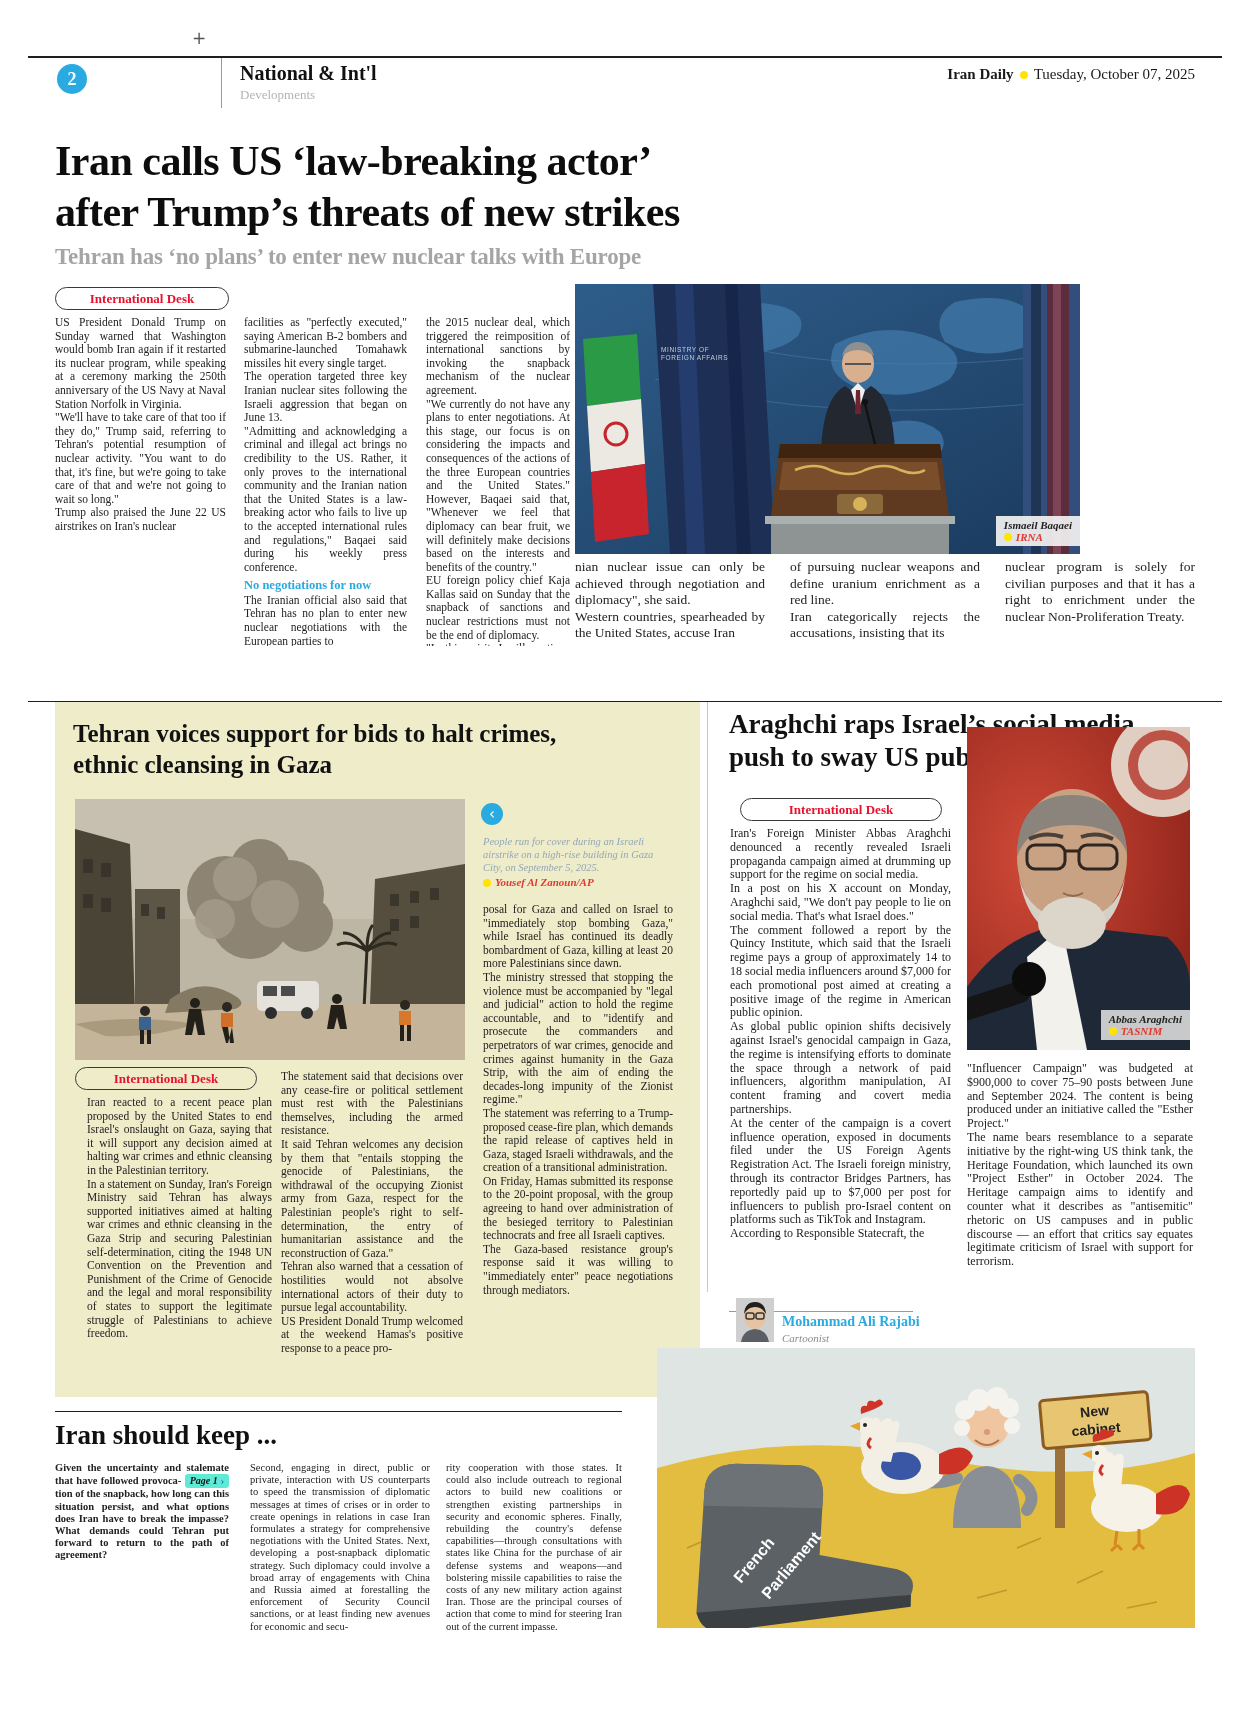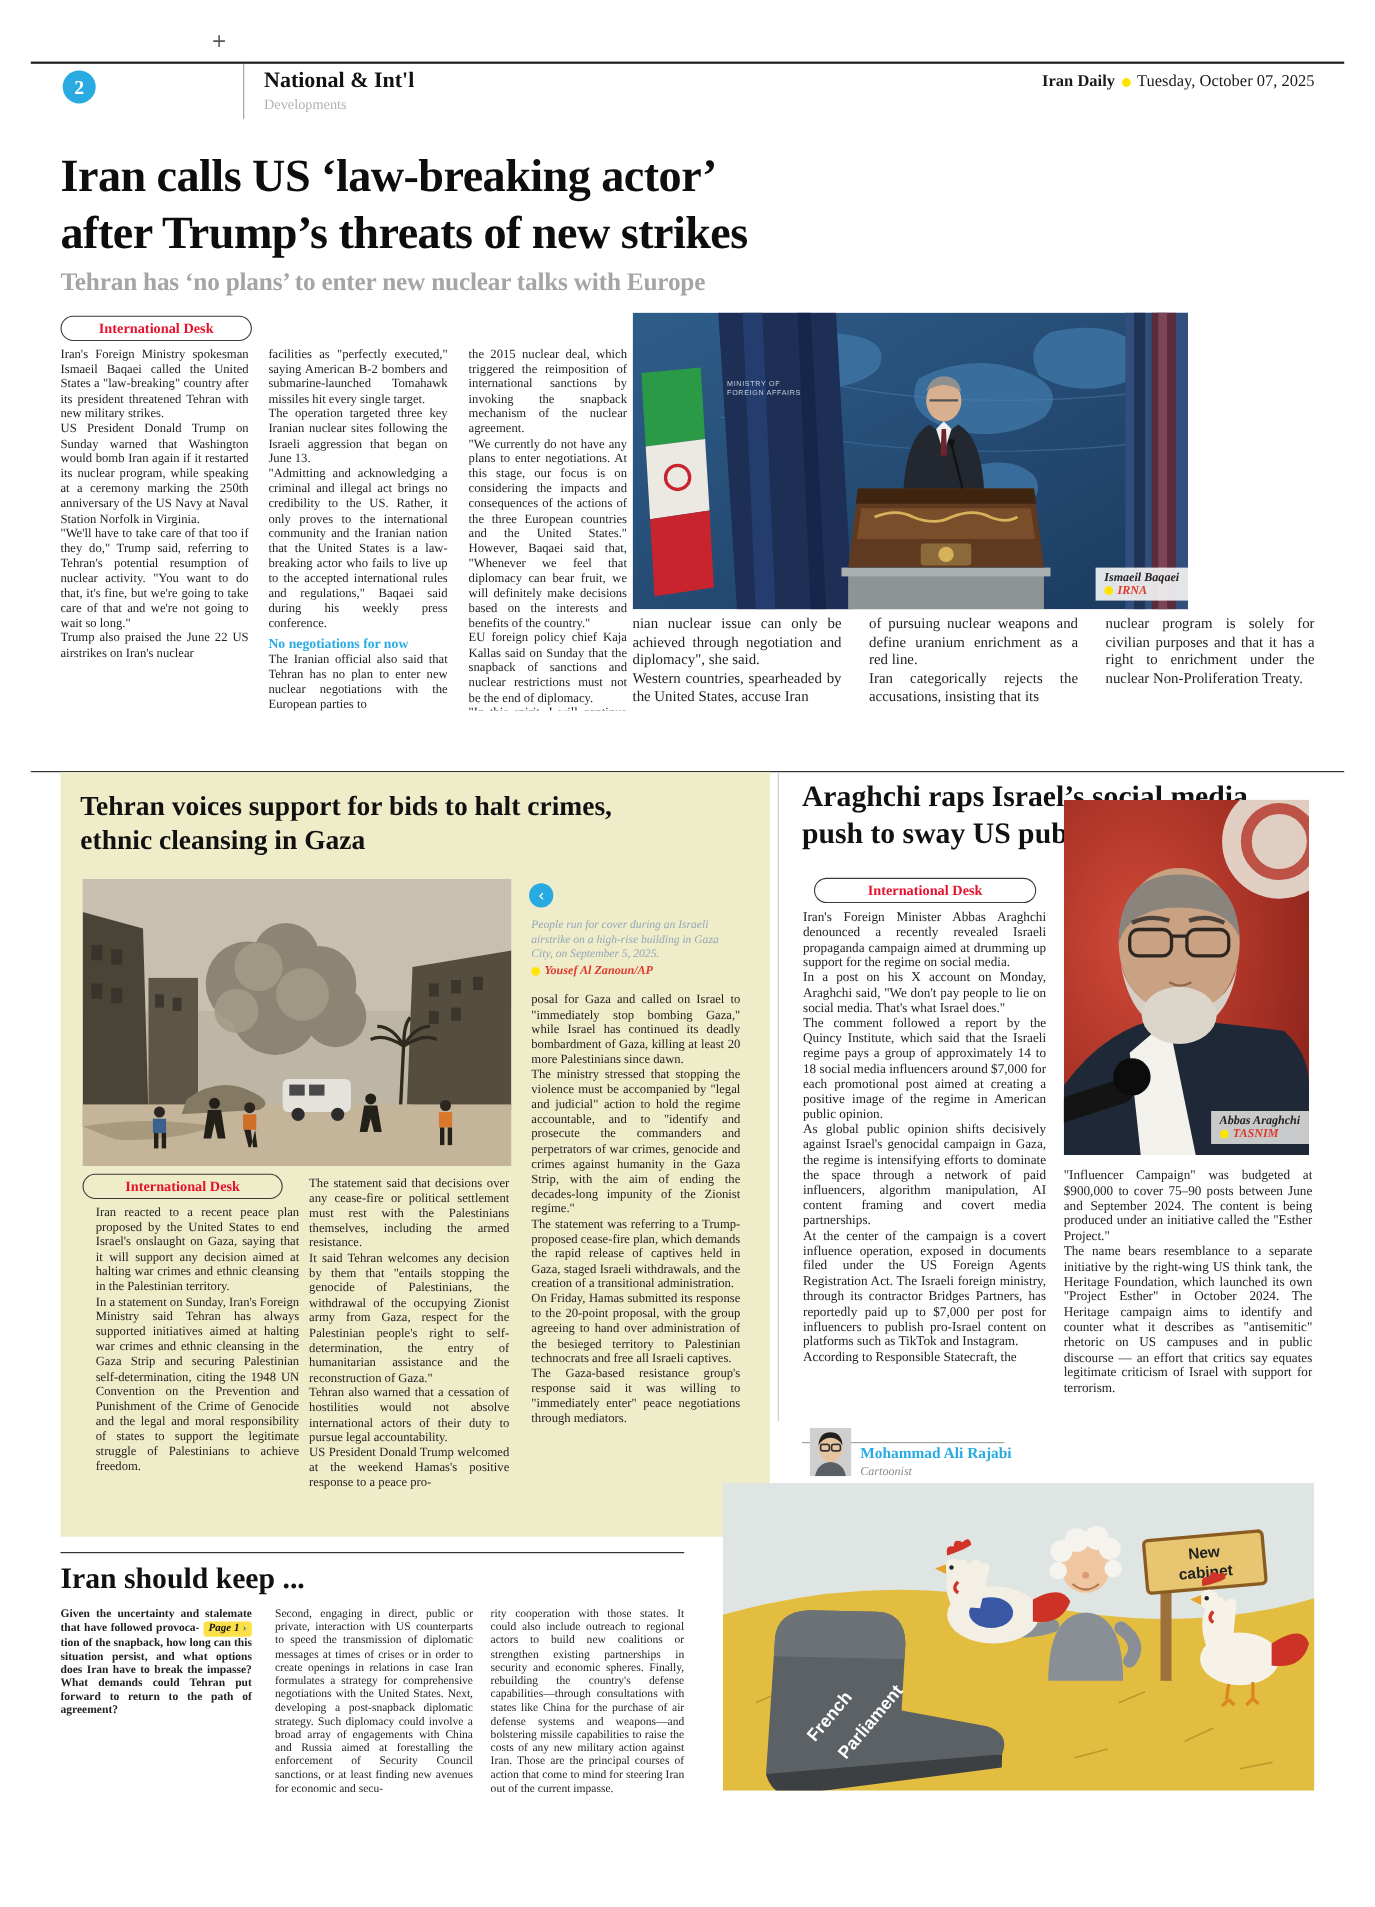--- a/index.html
+++ b/index.html
@@ -38,21 +38,21 @@
   .beige{background:#efecca;}
   .hl-gaza{font-size:25px;line-height:31px;font-weight:bold;color:#111;}
   .hl-a{font-size:27px;line-height:33px;font-weight:bold;color:#111;}
   .hl-keep{font-size:27px;font-weight:bold;color:#111;}
   .g-caption{font-style:italic;font-size:10.5px;line-height:13px;color:#93a7b8;}
   .circle-btn{width:22px;height:22px;border-radius:50%;background:#29abe2;color:#fff;
               display:flex;align-items:center;justify-content:center;font-size:15px;
               font-family:"DejaVu Sans",sans-serif;cursor:pointer;}
   .cart-name{color:#29abe2;font-weight:bold;font-size:14px;}
   .cart-role{font-style:italic;color:#8a8a8a;font-size:11px;}
-  .page-badge{background:#fde047;border-radius:3px;font-style:italic;font-weight:bold;
+  .page-badge{background:#5eead4;border-radius:3px;font-style:italic;font-weight:bold;
               font-size:10px;padding:1px 5px;display:inline-flex;align-items:center;gap:3px;color:#111;
               white-space:nowrap;}
   .page-badge .arr{font-style:normal;font-weight:bold;color:#1b74b8;}
   .bold-lead{font-weight:bold;}
   .overlay-ministry{position:absolute;left:86px;top:62px;color:#c2cedb;font-family:"Liberation Sans",sans-serif;
                     font-size:6.5px;letter-spacing:0.6px;line-height:8px;}
 </style>
 </head>
 <body>
 
@@ -72,21 +72,20 @@
 
   <div class="abs hl-main" style="left:55px;top:136px;width:820px;">
     <div>Iran calls US ‘law-breaking actor’</div>
     <div>after Trump’s threats of new strikes</div>
   </div>
   <div class="abs deck" style="left:55px;top:244px;width:800px;">Tehran has ‘no plans’ to enter new nuclear talks with Europe</div>
 
   <div class="abs desk-badge" style="left:55px;top:287px;width:172px;">International Desk</div>
 
   <div class="abs col body-xs" style="left:55px;top:316px;width:171px;height:330px;">
-      <p class="para">Iran's Foreign Ministry spokesman Ismaeil Baqaei called the United States a "law-breaking" country after its president threatened Tehran with new military strikes.</p>
       <p class="para">US President Donald Trump on Sunday warned that Washington would bomb Iran again if it restarted its nuclear program, while speaking at a ceremony marking the 250th anniversary of the US Navy at Naval Station Norfolk in Virginia.</p>
       <p class="para">"We'll have to take care of that too if they do," Trump said, referring to Tehran's potential resumption of nuclear activity. "You want to do that, it's fine, but we're going to take care of that and we're not going to wait so long."</p>
       <p class="para">Trump also praised the June 22 US airstrikes on Iran's nuclear</p>
     </div>
   <div class="abs col body-xs" style="left:244px;top:316px;width:163px;height:330px;">
     <div>
         <p class="para">facilities as "perfectly executed," saying American B-2 bombers and submarine-launched Tomahawk missiles hit every single target.</p>
         <p class="para">The operation targeted three key Iranian nuclear sites following the Israeli aggression that began on June 13.</p>
         <p class="para">"Admitting and acknowledging a criminal and illegal act brings no credibility to the US. Rather, it only proves to the international community and the Iranian nation that the United States is a law-breaking actor who fails to live up to the accepted international rules and regulations," Baqaei said during his weekly press conference.</p>
       </div>

